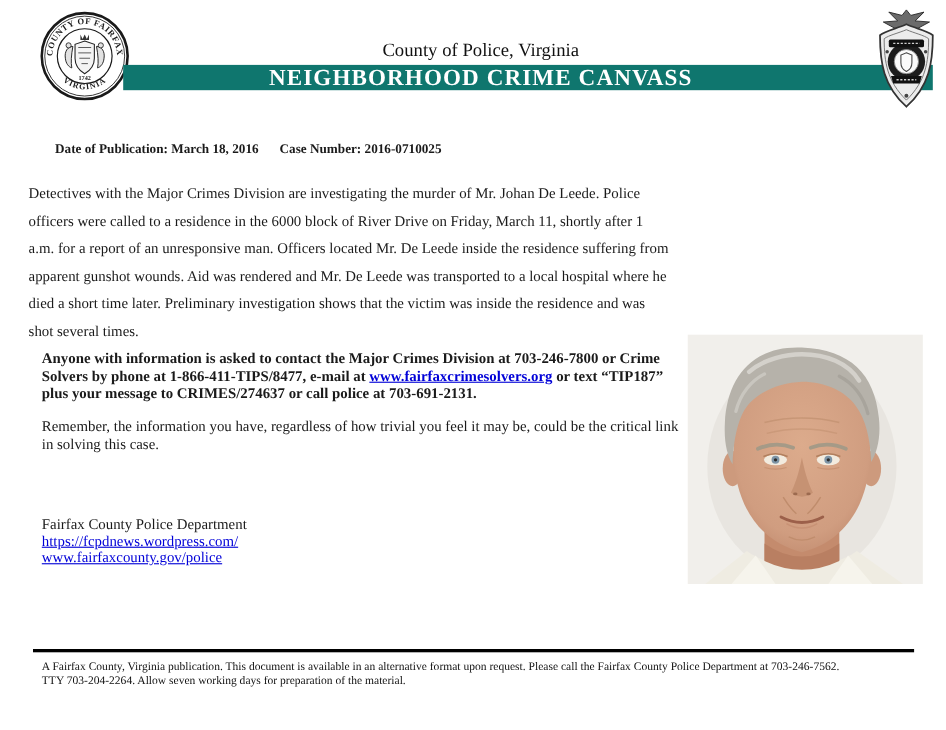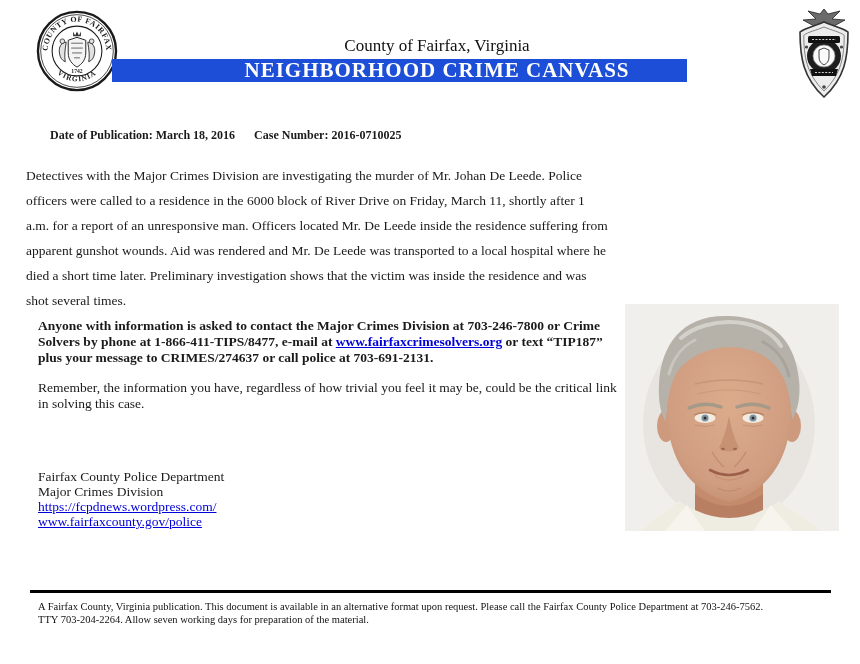--- a/index.html
+++ b/index.html
@@ -7,22 +7,22 @@
     position:relative; width:860px; height:664px; background:#ffffff;
     font-family:"Liberation Serif", serif; color:#1a1a1a; overflow:hidden;
   }
   
   .seal { position:absolute; left:36px; top:10px; width:82px; height:82px; }
   .county-line {
     position:absolute; left:112px; top:36px; width:650px;
     text-align:center; font-size:17px; color:#111;
   }
   .banner {
-    position:absolute; left:112px; top:59px; width:575px; height:23px;
-    background:#1d4ed8;
+    position:absolute; left:112px; top:59px; width:736px; height:23px;
+    background:#0f766e;
   }
   .banner-text {
     display:block; width:650px; text-align:center; color:#fff;
     font-size:21px; line-height:23px; letter-spacing:1px; font-weight:bold;
   }
   .badge { position:absolute; left:796px; top:7px; width:56px; height:93px; }
 
   
   .date-line {
     position:absolute; left:50px; top:128px;
@@ -84,21 +84,21 @@
       <path d="M42,28 L51,31 L51,44 C51,51 47,55.5 42,58.5 C37,55.5 33,51 33,44 L33,31 Z" fill="#f4f4f4" stroke="#222" stroke-width="1"></path>
       <path d="M36,34 H48 M36,39 H48 M37,44 H47 M39,49 H45" stroke="#555" stroke-width="0.9" fill="none"></path>
       <path d="M31,33 C26,33 23,38 24,44 C24.5,49 27,52 30,53 C29,48 29.5,41 31,33 Z" fill="#e2e2e2" stroke="#222" stroke-width="0.9"></path>
       <path d="M53,33 C58,33 61,38 60,44 C59.5,49 57,52 54,53 C55,48 54.5,41 53,33 Z" fill="#e2e2e2" stroke="#222" stroke-width="0.9"></path>
       <circle cx="27" cy="32" r="2.4" fill="#e2e2e2" stroke="#222" stroke-width="0.8"></circle>
       <circle cx="57" cy="32" r="2.4" fill="#e2e2e2" stroke="#222" stroke-width="0.8"></circle>
     </g>
     <text x="42" y="64.5" font-size="5.8" font-weight="bold" text-anchor="middle" fill="#1a1a1a" font-family="Liberation Serif, serif">1742</text>
   </svg>
 
-  <div class="county-line">County of Fairfax, Virginia</div>
+  <div class="county-line">County of Police, Virginia</div>
   <div class="banner">
     <span class="banner-text">NEIGHBORHOOD CRIME CANVASS</span>
   </div>
 
   <svg class="badge" viewBox="0 0 56 93" aria-hidden="true">
 
     <path d="M28,2 L32,7 L44,4 L36,12 L49,13 L38,19 L18,19 L7,13 L20,12 L12,4 L24,7 Z" fill="#6b6b6b" stroke="#222" stroke-width="0.8"></path>
 
     <path d="M28,15 C37,19 47,21 52,25 C52,50 49,71 28,90 C7,71 4,50 4,25 C9,21 19,19 28,15 Z" fill="#ececec" stroke="#333" stroke-width="1.6"></path>
     <path d="M28,20 C35.5,23.2 44,25 48.2,28.2 C48.2,49 45.6,67 28,84 C10.4,67 7.8,49 7.8,28.2 C12,25 20.5,23.2 28,20 Z" fill="none" stroke="#777" stroke-width="0.9"></path>
@@ -123,21 +123,20 @@
   <p class="intro">Detectives with the Major Crimes Division are investigating the murder of Mr. Johan De Leede. Police officers were called to a residence in the 6000 block of River Drive on Friday, March 11, shortly after 1 a.m. for a report of an unresponsive man. Officers located Mr. De Leede inside the residence suffering from apparent gunshot wounds. Aid was rendered and Mr. De Leede was transported to a local hospital where he died a short time later. Preliminary investigation shows that the victim was inside the residence and was shot several times.</p>
 
   <p class="contact"><span>Anyone with information is asked to contact the Major Crimes Division at 703-246-7800 or Crime Solvers by phone at 1-866-411-TIPS/8477, e-mail at </span><a class="link" href="#">www.fairfaxcrimesolvers.org</a><span> or text “TIP187” plus your message to CRIMES/274637 or call police at 703-691-2131.</span></p>
 
   <div class="remember">
     <div>Remember, the information you have, regardless of how trivial you feel it may be, could be the critical link in solving this case.</div>
   </div>
 
   <div class="signature">
     <div>Fairfax County Police Department</div>
-    <div>Major Crimes Division</div>
     <div><a class="link" href="#">https://fcpdnews.wordpress.com/</a></div>
     <div><a class="link" href="#">www.fairfaxcounty.gov/police</a></div>
   </div>
 
   <svg class="photo" viewBox="0 0 214 227" aria-hidden="true">
     <defs>
       <radialGradient id="skin" cx="50%" cy="42%" r="65%">
         <stop offset="0%" stop-color="#dcab8c"></stop>
         <stop offset="75%" stop-color="#d09d80"></stop>
         <stop offset="100%" stop-color="#c08a6e"></stop>

